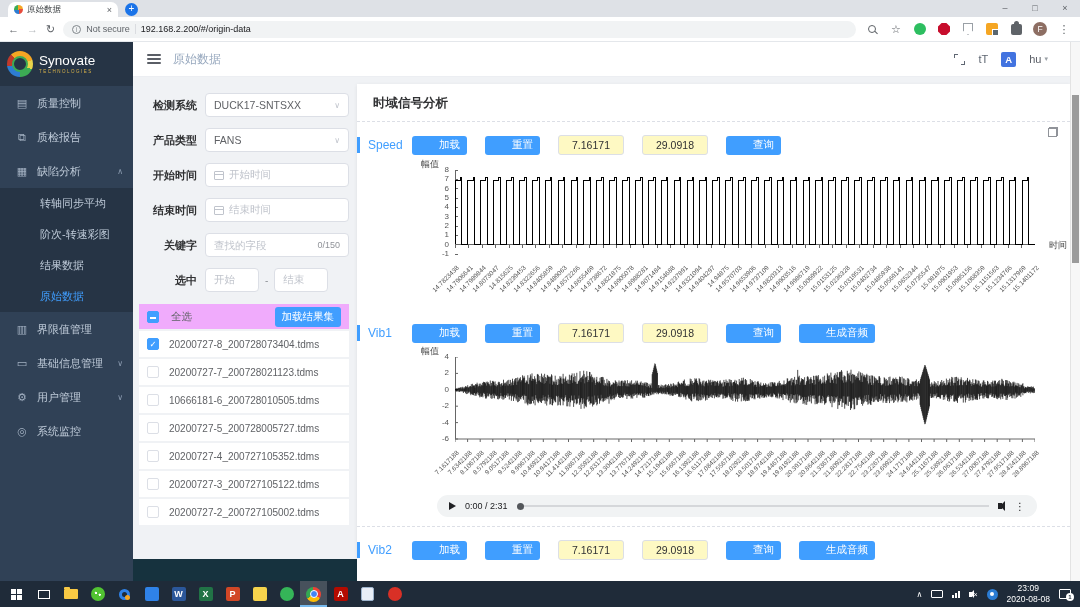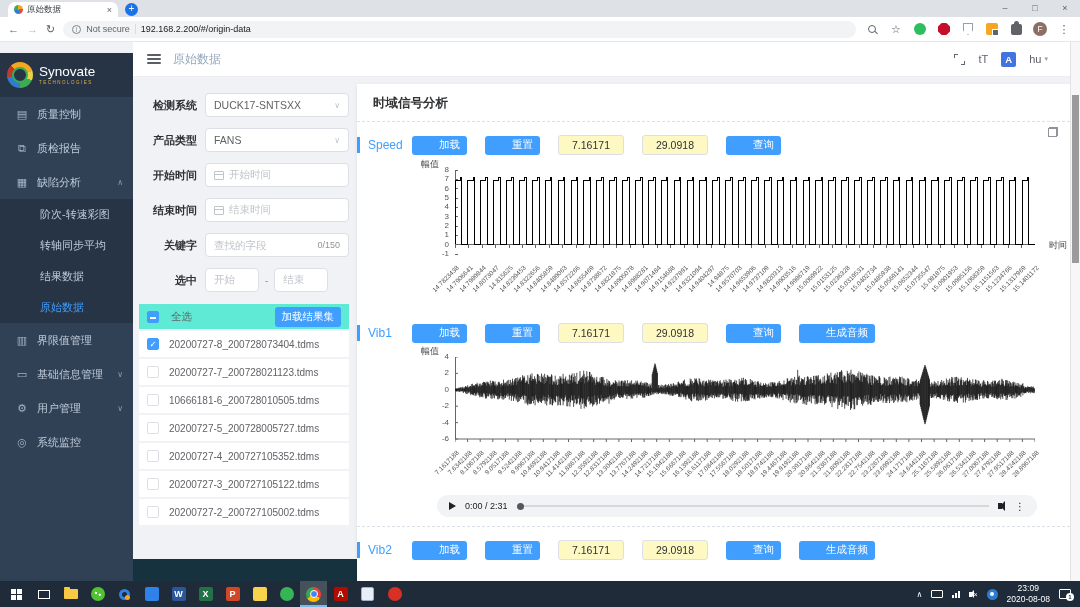--- a/index.html
+++ b/index.html
@@ -34,21 +34,21 @@
   .ext-orange::after { content:''; position:absolute; right:-1px; bottom:-1px; width:5px; height:5px; background:#5b6770; border:1px solid #fff; }
   .ext-puzzle { width:11px; height:11px; border-radius:2px; background:#5f6368; position:relative; }
   .ext-puzzle::after { content:''; position:absolute; top:-3px; left:3px; width:5px; height:5px; border-radius:50%; background:#5f6368; }
   .avatar { width:14px; height:14px; border-radius:50%; background:#8d6e63; color:#fff; font-size:8.5px; line-height:14px; text-align:center; }
   .kebab { font-size:11px; color:#5f6368; }
 
   
   .app { position:absolute; left:0; top:42px; right:0; bottom:26px; display:flex; background:#f0f2f5; overflow:hidden; }
 
   
-  .sidebar { width:133px; flex:none; background:#304156; display:flex; flex-direction:column;margin-top:11px; }
+  .sidebar { width:133px; flex:none; background:#304156; display:flex; flex-direction:column; }
   .logo { height:44px; background:#263445; display:flex; align-items:center; padding:0 7px; gap:6px; flex:none; }
   .logo-circle { width:26px; height:26px; border-radius:50%; background:conic-gradient(#f5a623 0 20%,#e8d44b 20% 32%,#3cab54 32% 50%,#2d7dd2 50% 72%,#c0392b 72% 88%,#f5a623 88% 100%); position:relative; flex:none; }
   .logo-circle::after { content:''; position:absolute; inset:5px; border-radius:50%; background:#263445; border:2px solid #3cab54; }
   .logo-name { color:#fff; font-size:13.5px; line-height:1; }
   .logo-sub { color:#d8b24a; font-size:4.5px; letter-spacing:1.5px; margin-top:2px; }
   .menu { flex:1; overflow:hidden; font-size:11px; color:#bfcbd9; }
   .mi { height:34px; display:flex; align-items:center; padding:0 10px 0 16px; gap:9px; cursor:pointer; }
   .mi-icon { font-size:11px; color:#a3b1c2; width:12px; text-align:center; }
   .mi-chev { margin-left:auto; font-size:8px; color:#8b9bb0; }
   .submenu { background:#263445; }
@@ -82,21 +82,21 @@
   .fctrl .chv { margin-left:auto; color:#c0c4cc; font-size:8px; }
   .cal { width:10px; height:9px; border:1px solid #c0c4cc; border-radius:1px; position:relative; flex:none; }
   .cal::before { content:''; position:absolute; left:0; right:0; top:2px; border-top:1px solid #c0c4cc; }
   .fctrl input { border:none; outline:none; background:transparent; width:100%; font-size:10.5px; color:#606266; font-family:inherit; }
   .fctrl input::placeholder { color:#c0c4cc; }
   .counter { margin-left:auto; font-size:9px; color:#909399; flex:none; }
   .mini { width:54px; flex:none; }
   .sep { margin:0 6px; color:#909399; font-size:10px; }
 
   .file-list { margin:12px 8px 0 6px; }
-  .fl-head { height:25px; background:#5eead4; display:flex; align-items:center; padding:0 8px; }
+  .fl-head { height:25px; background:#f0abfc; display:flex; align-items:center; padding:0 8px; }
   .fl-head .lbl { font-size:10.5px; color:#606266; margin-left:12px; }
   .btn { background:#409EFF; color:#fff; border:none; border-radius:3px; font-size:10.5px; height:20px; padding:0 7px; font-family:inherit; display:inline-flex; align-items:center; cursor:pointer; white-space:nowrap; }
   .fl-head .btn { margin-left:auto; }
   .file-row { height:26px; background:#fff; margin-top:2px; display:flex; align-items:center; padding:0 8px; }
   .fname { font-size:10px; color:#606266; margin-left:10px; white-space:nowrap; }
   .cb { width:12px; height:12px; border:1px solid #dcdfe6; border-radius:2px; background:#fff; flex:none; font-size:8.5px; line-height:11px; text-align:center; color:#fff; }
   .cb.checked { background:#409EFF; border-color:#409EFF; }
   .cb.indet { background:#409EFF; border-color:#409EFF; position:relative; }
   .cb.indet::after { content:''; position:absolute; left:2px; right:2px; top:5px; height:2px; background:#fff; }
   .dark-strip { position:absolute; left:0; bottom:0; width:224px; height:22px; background:#16323e; }
@@ -235,22 +235,22 @@
           <div class="mi">
             <span class="mi-icon">⧉</span>
             <span class="mi-label">质检报告</span>
           </div>
           <div class="mi">
             <span class="mi-icon">▦</span>
             <span class="mi-label">缺陷分析</span>
             <span class="mi-chev">∧</span>
           </div>
           <div class="submenu">
+            <div class="smi">转轴同步平均</div>
             <div class="smi">阶次-转速彩图</div>
-            <div class="smi">转轴同步平均</div>
             <div class="smi">结果数据</div>
             <div class="smi active">原始数据</div>
           </div>
           <div class="mi">
             <span class="mi-icon">▥</span>
             <span class="mi-label">界限值管理</span>
           </div>
           <div class="mi">
             <span class="mi-icon">▭</span>
             <span class="mi-label">基础信息管理</span>

